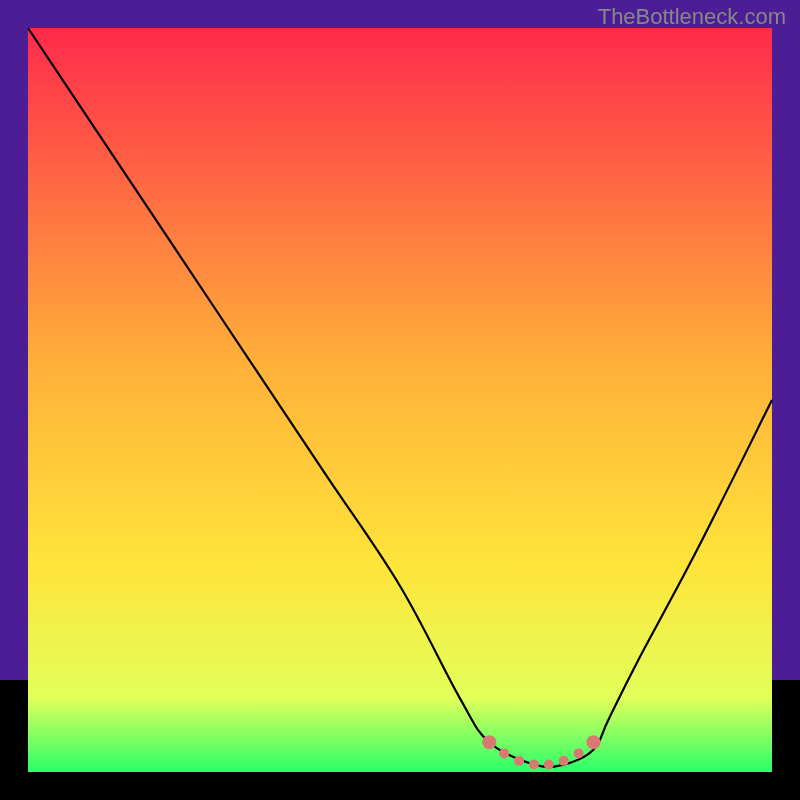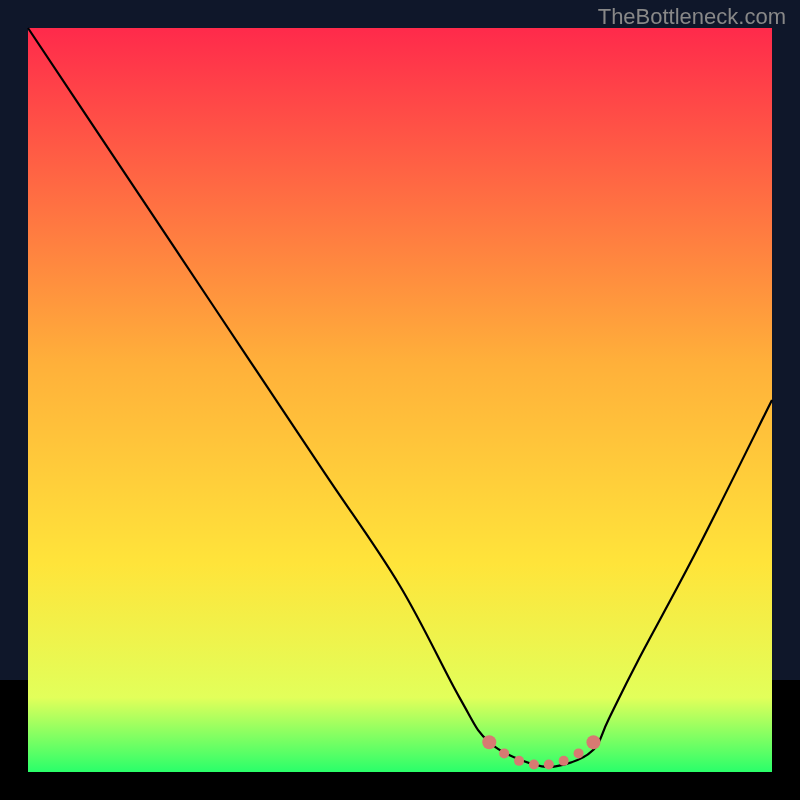--- a/index.html
+++ b/index.html
@@ -1,21 +1,21 @@
 <!DOCTYPE html>
 <html><head>
 <meta charset="utf-8">
 <style>
   * { margin: 0; padding: 0; box-sizing: border-box; }
   html, body { width: 800px; height: 800px; background: #000; overflow: hidden; }
   .stage {
     position: relative;
     width: 800px;
     height: 680px;
-    background: #0f172a;
+    background: #4c1d95;
   }
   .watermark {
     position: absolute;
     top: 4px;
     right: 14px;
     color: #888;
     font-family: Arial, Helvetica, sans-serif;
     font-size: 22px;
     letter-spacing: 0;
     z-index: 3;

